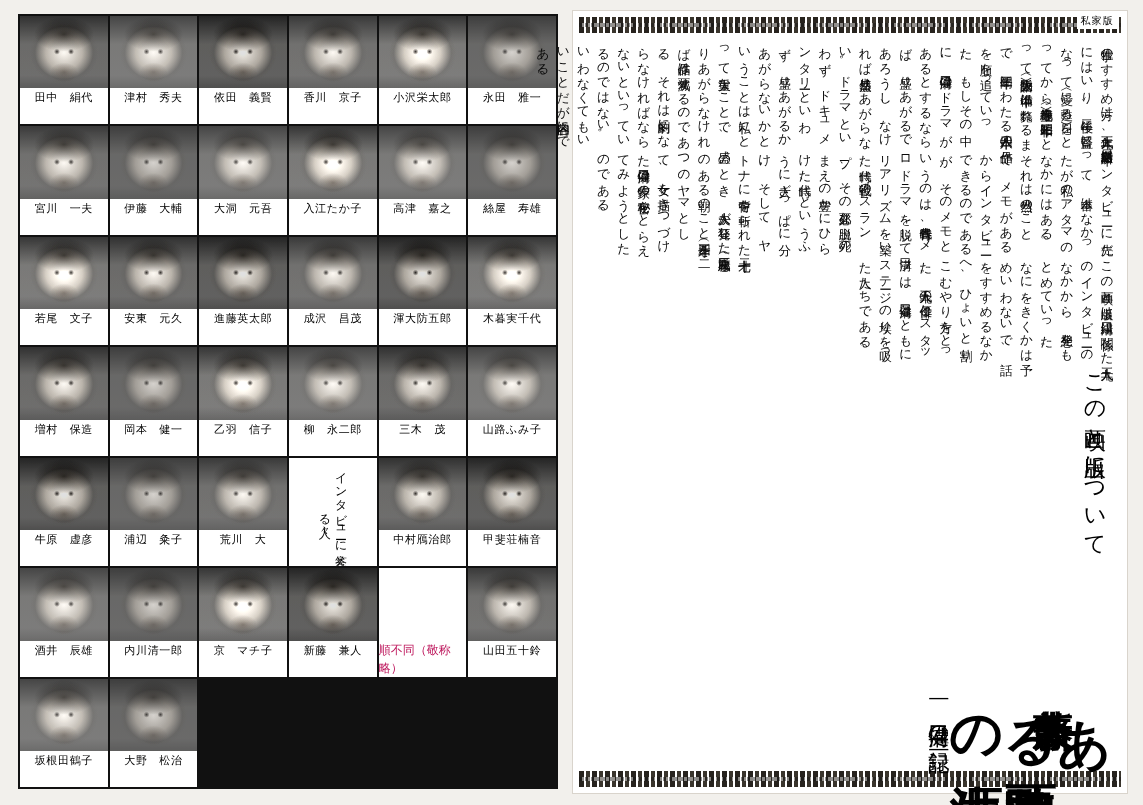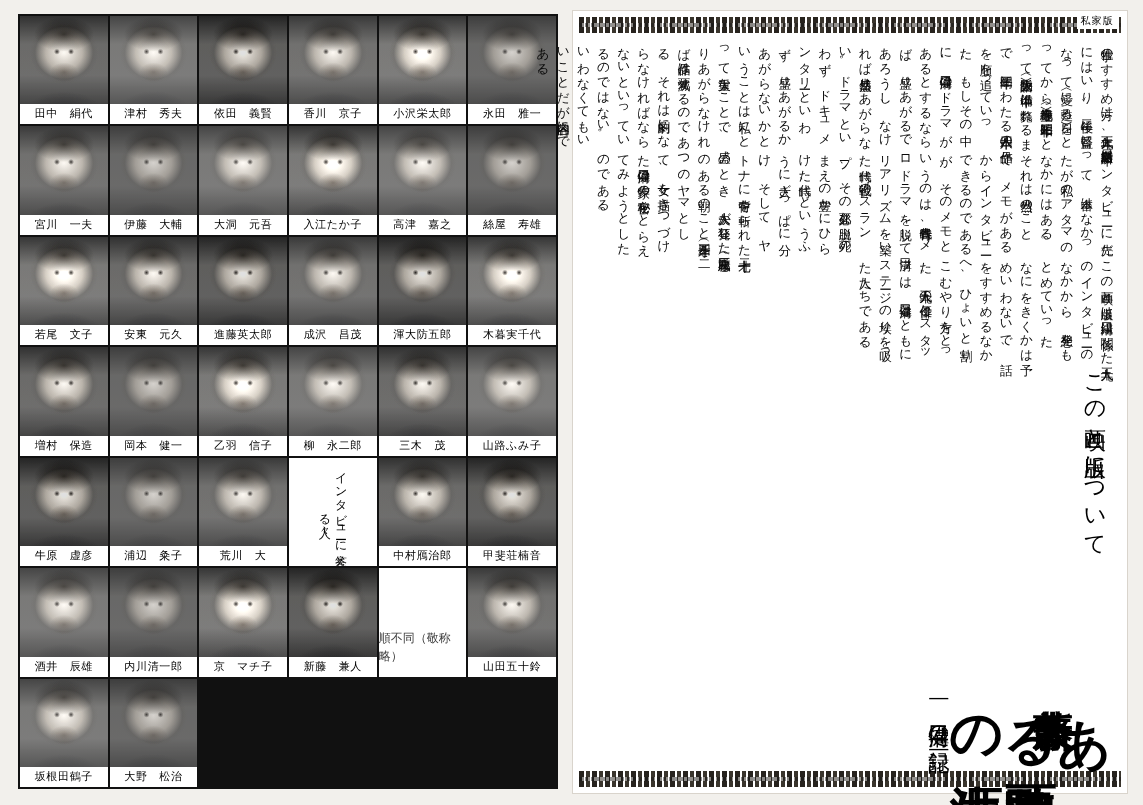--- a/index.html
+++ b/index.html
@@ -62,21 +62,21 @@
   .cell.v1 .portrait { filter: contrast(1.15) brightness(0.98); }
   .cell.v2 .portrait { filter: contrast(0.95) brightness(1.08); }
   .cell.v3 .portrait { filter: contrast(1.28) brightness(0.88); }
   .cell.v4 .portrait { filter: contrast(1.05) brightness(1.02); }
   .cell.v5 .portrait { filter: contrast(1.18) brightness(1.12); }
   .cell.v6 .portrait { filter: contrast(0.9) brightness(0.92); }
 
   .namebar {
     position: absolute;
     left: 0; right: 0; bottom: 0;
-    height: 20px;
+    height: 36px;
     background: #ffffff;
     color: #000;
     font-family: "DejaVu Sans", sans-serif;
     font-size: 11px;
     line-height: 20px;
     text-align: center;
     letter-spacing: 0.06em;
     white-space: nowrap;
     overflow: hidden;
   }
@@ -92,26 +92,26 @@
     color: #000;
     font-size: 12px;
     line-height: 1.35;
     padding: 4px;
     writing-mode: vertical-rl;
   }
   .cell.note .notebox {
     position: absolute;
     left: 0; right: 0; bottom: 0; top: 0;
     background: #fff;
-    color: #404040;
+    color: #be185d;
     display: flex;
     flex-direction: column;
     align-items: center;
     justify-content: flex-end;
-    padding-bottom: 12px;
+    padding-bottom: 0;
     font-size: 12px;
     line-height: 1.5;
   }
   .cell.note .noteimg {
     position: absolute; left:0; right:0; top:0; height: 56%;
     background: linear-gradient(180deg,#1b1b1b 0%, #3c3a36 60%, #171717 100%);
     opacity: .85;
   }
 
   

